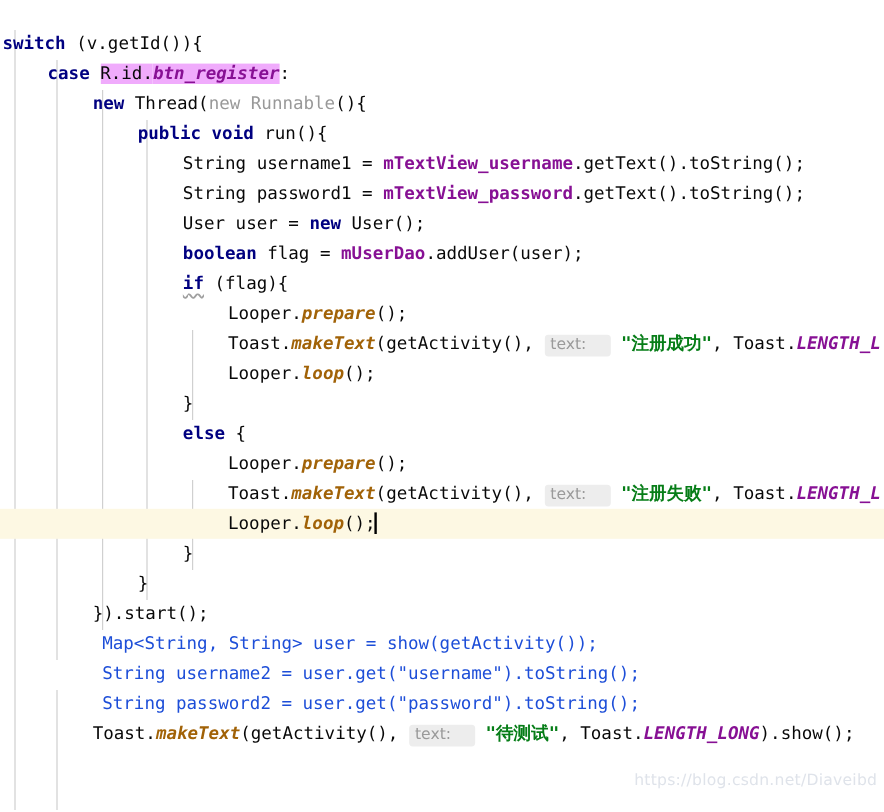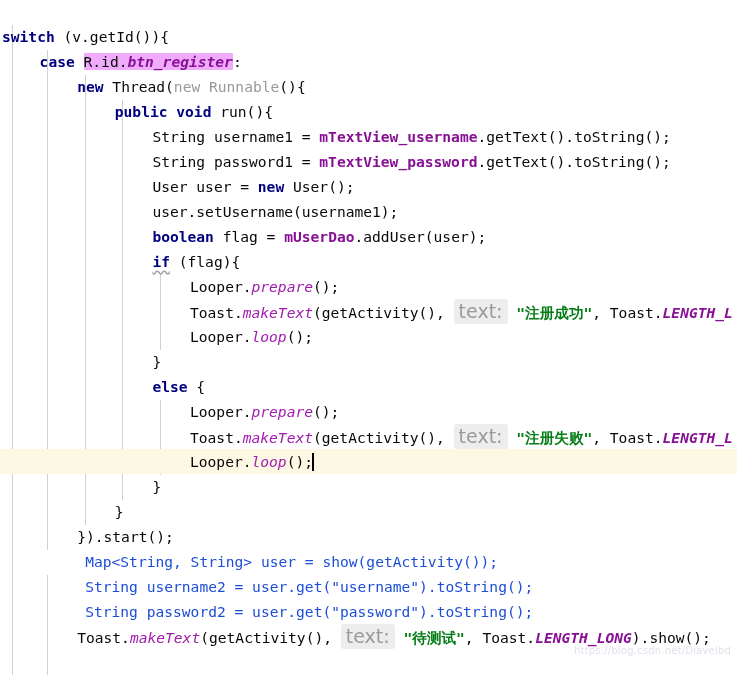--- a/index.html
+++ b/index.html
@@ -46,56 +46,56 @@
     padding-left: 2px;
     box-sizing: border-box;
   }
   .line.caret-line {
     background: #fdf8e3;
   }
   
   .kw      { color: #000080; font-weight: bold; }
   .plain   { color: #080808; }
   .field   { color: #871094; font-weight: bold; }
-  .static  { color: #a21caf; font-style: italic; }
+  .static  { color: #a16207; font-style: italic; font-weight: bold; }
   .statb   { color: #871094; font-weight: bold; font-style: italic; text-align: right; }
   .muted   { color: #999999; }
   .str     { color: #067d17; font-weight: bold; }
   .cmt     { color: #1d4ed8; }
   .hl      { background: #f0abfc; }
   .warnsq  {
     text-decoration: underline wavy #a0a0a0;
     text-decoration-skip-ink: none;
     text-underline-offset: 3px;
   }
   .hint {
     background: #ededed;
     color: #9a9a9a;
     border-radius: 3px;
-    padding: 1px 5px 2px 5px;
-    font-size: 19px;
+    padding: 1px 20px 2px 5px;
+    font-size: 13px;
     font-family: "DejaVu Sans", "Liberation Sans", sans-serif;
     font-style: normal;
   }
   .caret {
     display: inline-block;
     width: 1.5px;
     height: 18px;
     background: #000000;
     vertical-align: -4px;
     margin-left: -1px;
   }
   .watermark {
     position: absolute;
     right: 6px;
     bottom: 14px;
     z-index: 2;
     color: #dfe3ea;
     font-family: "DejaVu Sans", "Liberation Sans", sans-serif;
-    font-size: 10px;
+    font-size: 13px;
     letter-spacing: 0.2px;
     white-space: nowrap;
     pointer-events: none;
   }
 </style>
 </head>
 <body>
 
 <div id="editor">
 
@@ -112,21 +112,20 @@
   <div class="watermark">https://blog.csdn.net/Diaveibd</div>
 
   <div class="lines">
       <div class="line"><span style="display: inline-block; width: 0px;"></span><span class="kw">switch </span><span class="plain">(v.getId()){</span></div>
       <div class="line"><span style="display: inline-block; width: 37.6px;"></span><span class="kw">case </span><span class="plain hl">R.id.</span><span class="statb hl">btn_register</span><span class="plain">:</span></div>
       <div class="line"><span style="display: inline-block; width: 75.2px;"></span><span class="kw">new </span><span class="plain">Thread(</span><span class="muted">new </span><span class="muted">Runnable</span><span class="plain">(){</span></div>
       <div class="line"><span style="display: inline-block; width: 112.8px;"></span><span class="kw">public void </span><span class="plain">run(){</span></div>
       <div class="line"><span style="display: inline-block; width: 150.4px;"></span><span class="plain">String username1 = </span><span class="field">mTextView_username</span><span class="plain">.getText().toString();</span></div>
       <div class="line"><span style="display: inline-block; width: 150.4px;"></span><span class="plain">String password1 = </span><span class="field">mTextView_password</span><span class="plain">.getText().toString();</span></div>
       <div class="line"><span style="display: inline-block; width: 150.4px;"></span><span class="plain">User user = </span><span class="kw">new </span><span class="plain">User();</span></div>
-      <div class="line"><span style="display: inline-block; width: 150.4px;"></span><span class="plain">user.setUsername(username1);</span></div>
       <div class="line"><span style="display: inline-block; width: 150.4px;"></span><span class="kw">boolean </span><span class="plain">flag = </span><span class="field">mUserDao</span><span class="plain">.addUser(user);</span></div>
       <div class="line"><span style="display: inline-block; width: 150.4px;"></span><span class="kw warnsq">if</span><span class="plain"> (flag){</span></div>
       <div class="line"><span style="display: inline-block; width: 188px;"></span><span class="plain">Looper.</span><span class="static">prepare</span><span class="plain">();</span></div>
       <div class="line"><span style="display: inline-block; width: 188px;"></span><span class="plain">Toast.</span><span class="static">makeText</span><span class="plain">(getActivity(), </span><span class="hint">text:</span><span class="plain"> </span><span class="str">"注册成功"</span><span class="plain">, Toast.</span><span class="statb">LENGTH_L</span></div>
       <div class="line"><span style="display: inline-block; width: 188px;"></span><span class="plain">Looper.</span><span class="static">loop</span><span class="plain">();</span></div>
       <div class="line"><span style="display: inline-block; width: 150.4px;"></span><span class="plain">}</span></div>
       <div class="line"><span style="display: inline-block; width: 150.4px;"></span><span class="kw">else </span><span class="plain">{</span></div>
       <div class="line"><span style="display: inline-block; width: 188px;"></span><span class="plain">Looper.</span><span class="static">prepare</span><span class="plain">();</span></div>
       <div class="line"><span style="display: inline-block; width: 188px;"></span><span class="plain">Toast.</span><span class="static">makeText</span><span class="plain">(getActivity(), </span><span class="hint">text:</span><span class="plain"> </span><span class="str">"注册失败"</span><span class="plain">, Toast.</span><span class="statb">LENGTH_L</span></div>
       <div class="line caret-line"><span style="display: inline-block; width: 188px;"></span><span class="plain">Looper.</span><span class="static">loop</span><span class="plain">();</span><span class="caret"></span></div>

